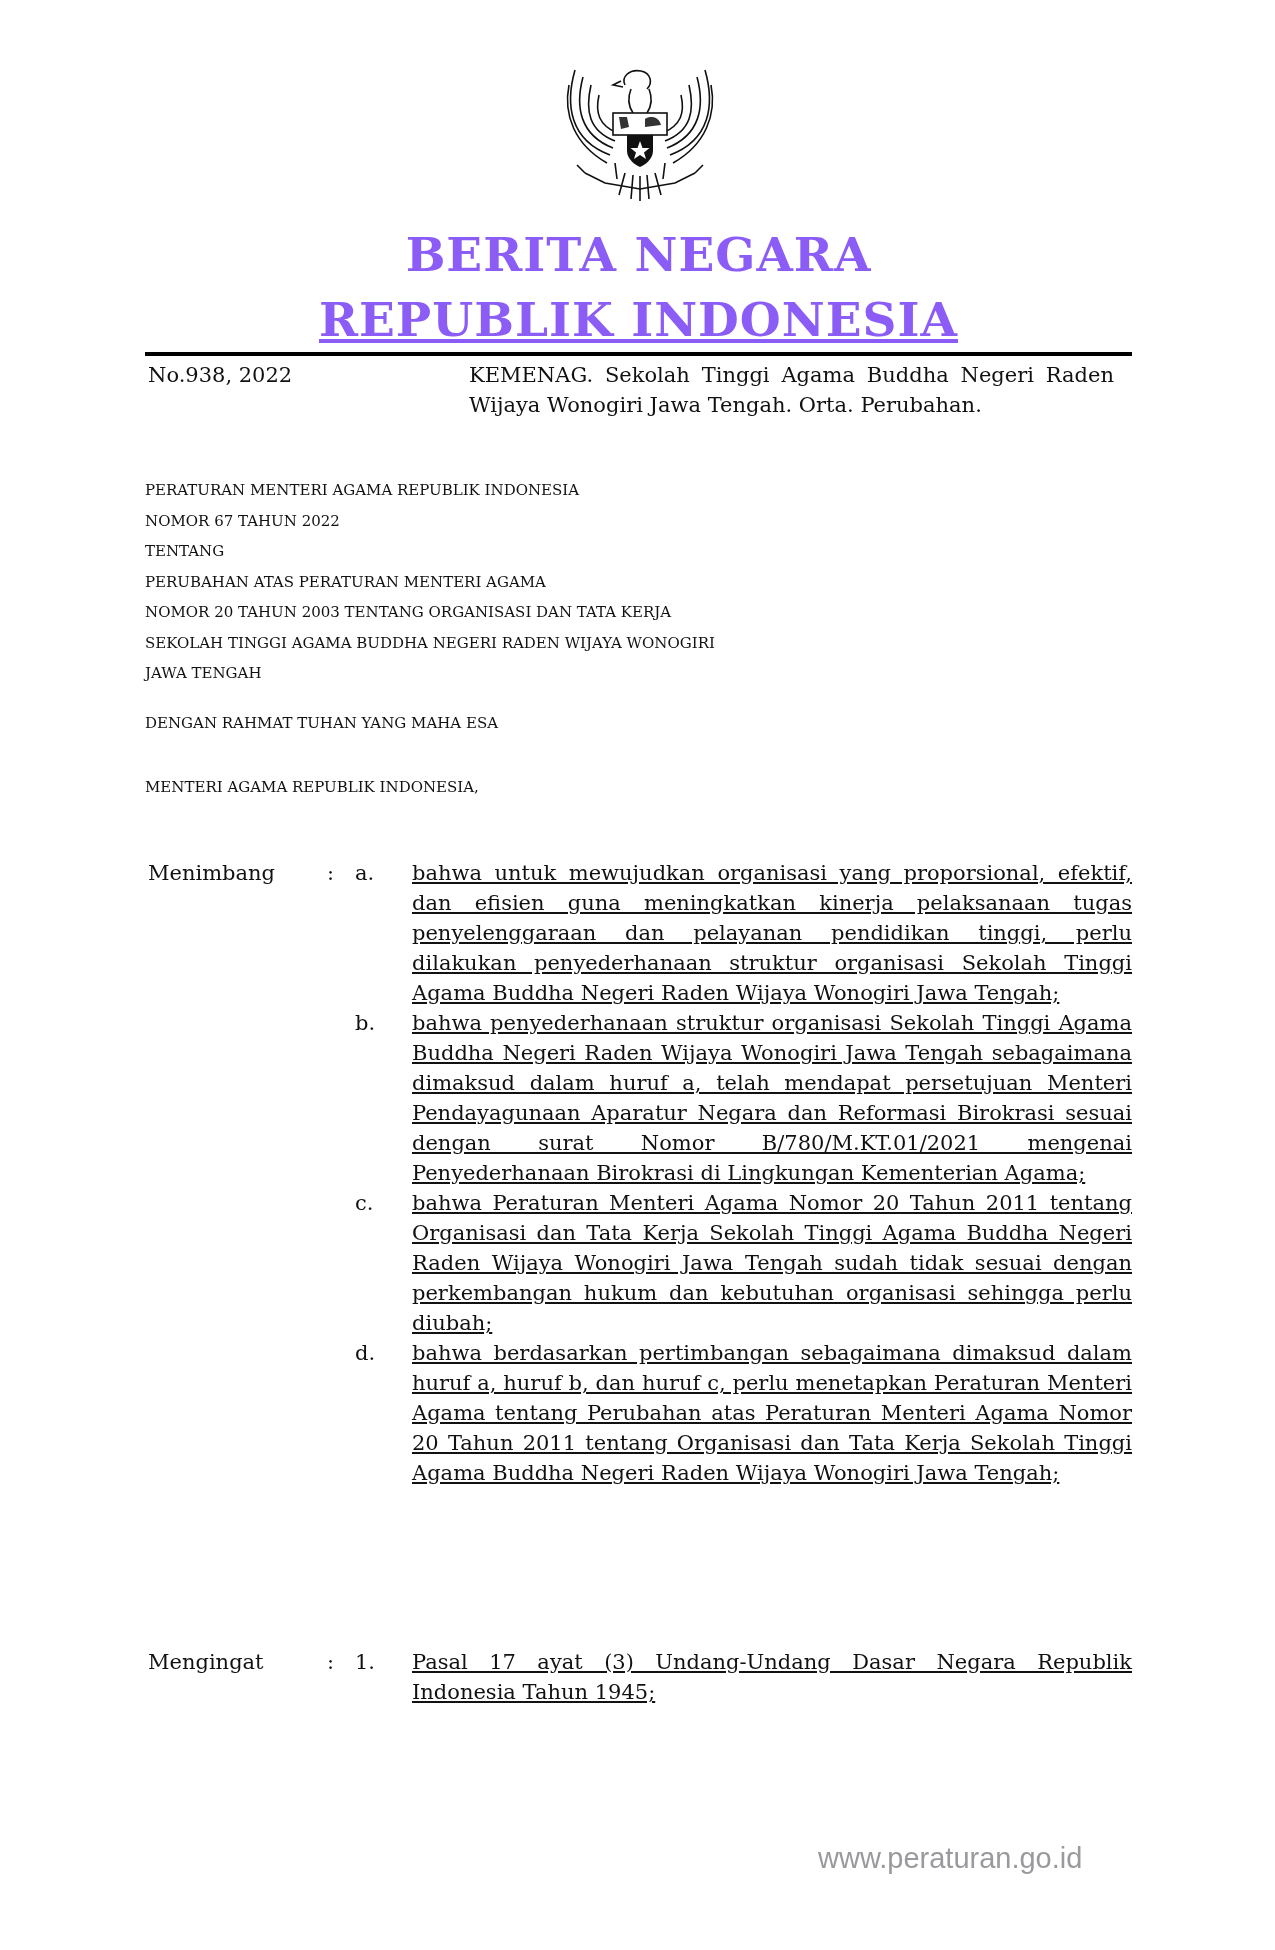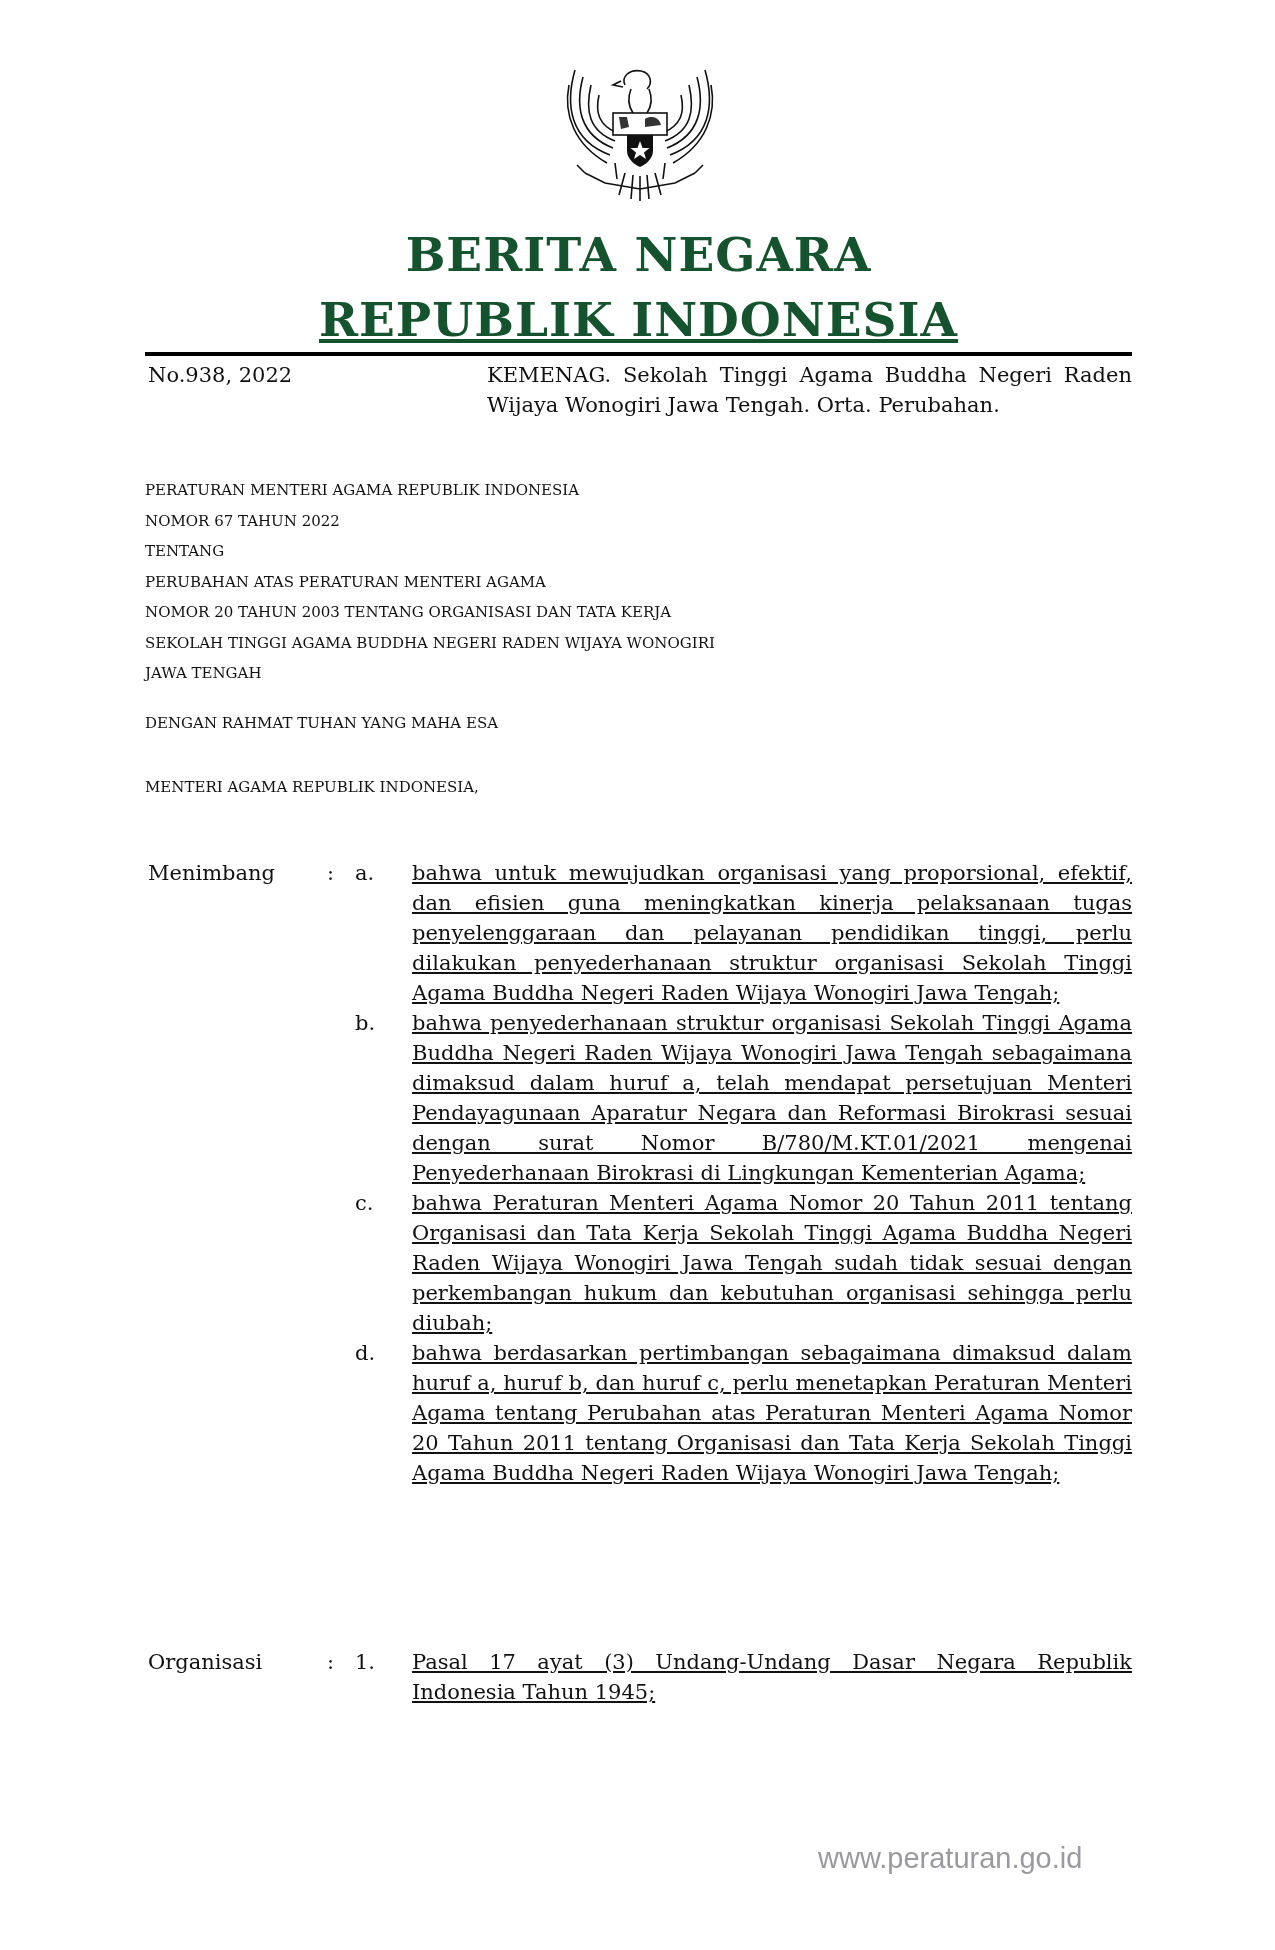--- a/index.html
+++ b/index.html
@@ -4,27 +4,27 @@
 <style>
   html, body { margin: 0; padding: 0; background: #ffffff; }
   body { width: 1275px; height: 1950px; position: relative; overflow: hidden;
          font-family: "DejaVu Serif", "Liberation Serif", serif; color: #111; }
   .page { position: absolute; left: 0; top: 0; width: 1275px; height: 1950px; }
 
   .emblem { position: absolute; left: 555px; top: 55px; width: 170px; height: 160px; }
 
   .masthead { position: absolute; left: 145px; width: 987px; text-align: center;
               font-family: "DejaVu Serif", "Liberation Serif", serif; font-weight: bold;
-              font-size: 47px; letter-spacing: 1px; color: #14532d; line-height: 60px; }
+              font-size: 47px; letter-spacing: 1px; color: #8b5cf6; line-height: 60px; }
   .mh1 { top: 225px; }
   .mh2 { top: 290px; text-decoration: underline; }
   .rule { position: absolute; left: 145px; top: 352px; width: 987px; height: 4px; background: #000; }
 
   .docno { position: absolute; left: 148px; top: 360px; font-size: 21px; line-height: 30px; }
-  .summary { position: absolute; left: 487px; top: 360px; width: 645px; font-size: 21px;
+  .summary { position: absolute; left: 469px; top: 360px; width: 645px; font-size: 21px;
              line-height: 30px; text-align: justify; text-align-last: left; }
 
   .title-block { position: absolute; left: 145px; width: 987px; text-align: left;
                  font-size: 15px; line-height: 30.5px; }
   .tb1 { top: 475px; }
   .tb-gap1 { top: 708px; }
   .tb-gap2 { top: 772px; }
 
   .section { position: absolute; left: 148px; width: 984px; font-size: 21px; line-height: 30px; text-decoration: underline; }
   .sec-label { position: absolute; left: 0; top: 0; }
@@ -113,21 +113,21 @@
       <span class="item-letter">c.</span>
       <div class="item-text">bahwa Peraturan Menteri Agama Nomor 20 Tahun 2011 tentang Organisasi dan Tata Kerja Sekolah Tinggi Agama Buddha Negeri Raden Wijaya Wonogiri Jawa Tengah sudah tidak sesuai dengan perkembangan hukum dan kebutuhan organisasi sehingga perlu diubah;</div>
     </div>
     <div class="item">
       <span class="item-letter">d.</span>
       <div class="item-text">bahwa berdasarkan pertimbangan sebagaimana dimaksud dalam huruf a, huruf b, dan huruf c, perlu menetapkan Peraturan Menteri Agama tentang Perubahan atas Peraturan Menteri Agama Nomor 20 Tahun 2011 tentang Organisasi dan Tata Kerja Sekolah Tinggi Agama Buddha Negeri Raden Wijaya Wonogiri Jawa Tengah;</div>
     </div>
   </div>
 
   <div class="section mengingat">
-    <span class="sec-label">Organisasi</span>
+    <span class="sec-label">Mengingat</span>
     <span class="sec-colon">:</span>
     <div class="item">
       <span class="item-letter">1.</span>
       <div class="item-text">Pasal 17 ayat (3) Undang-Undang Dasar Negara Republik Indonesia Tahun 1945;</div>
     </div>
   </div>
 
   <div class="footer-url">www.peraturan.go.id</div>
 </div>
 

